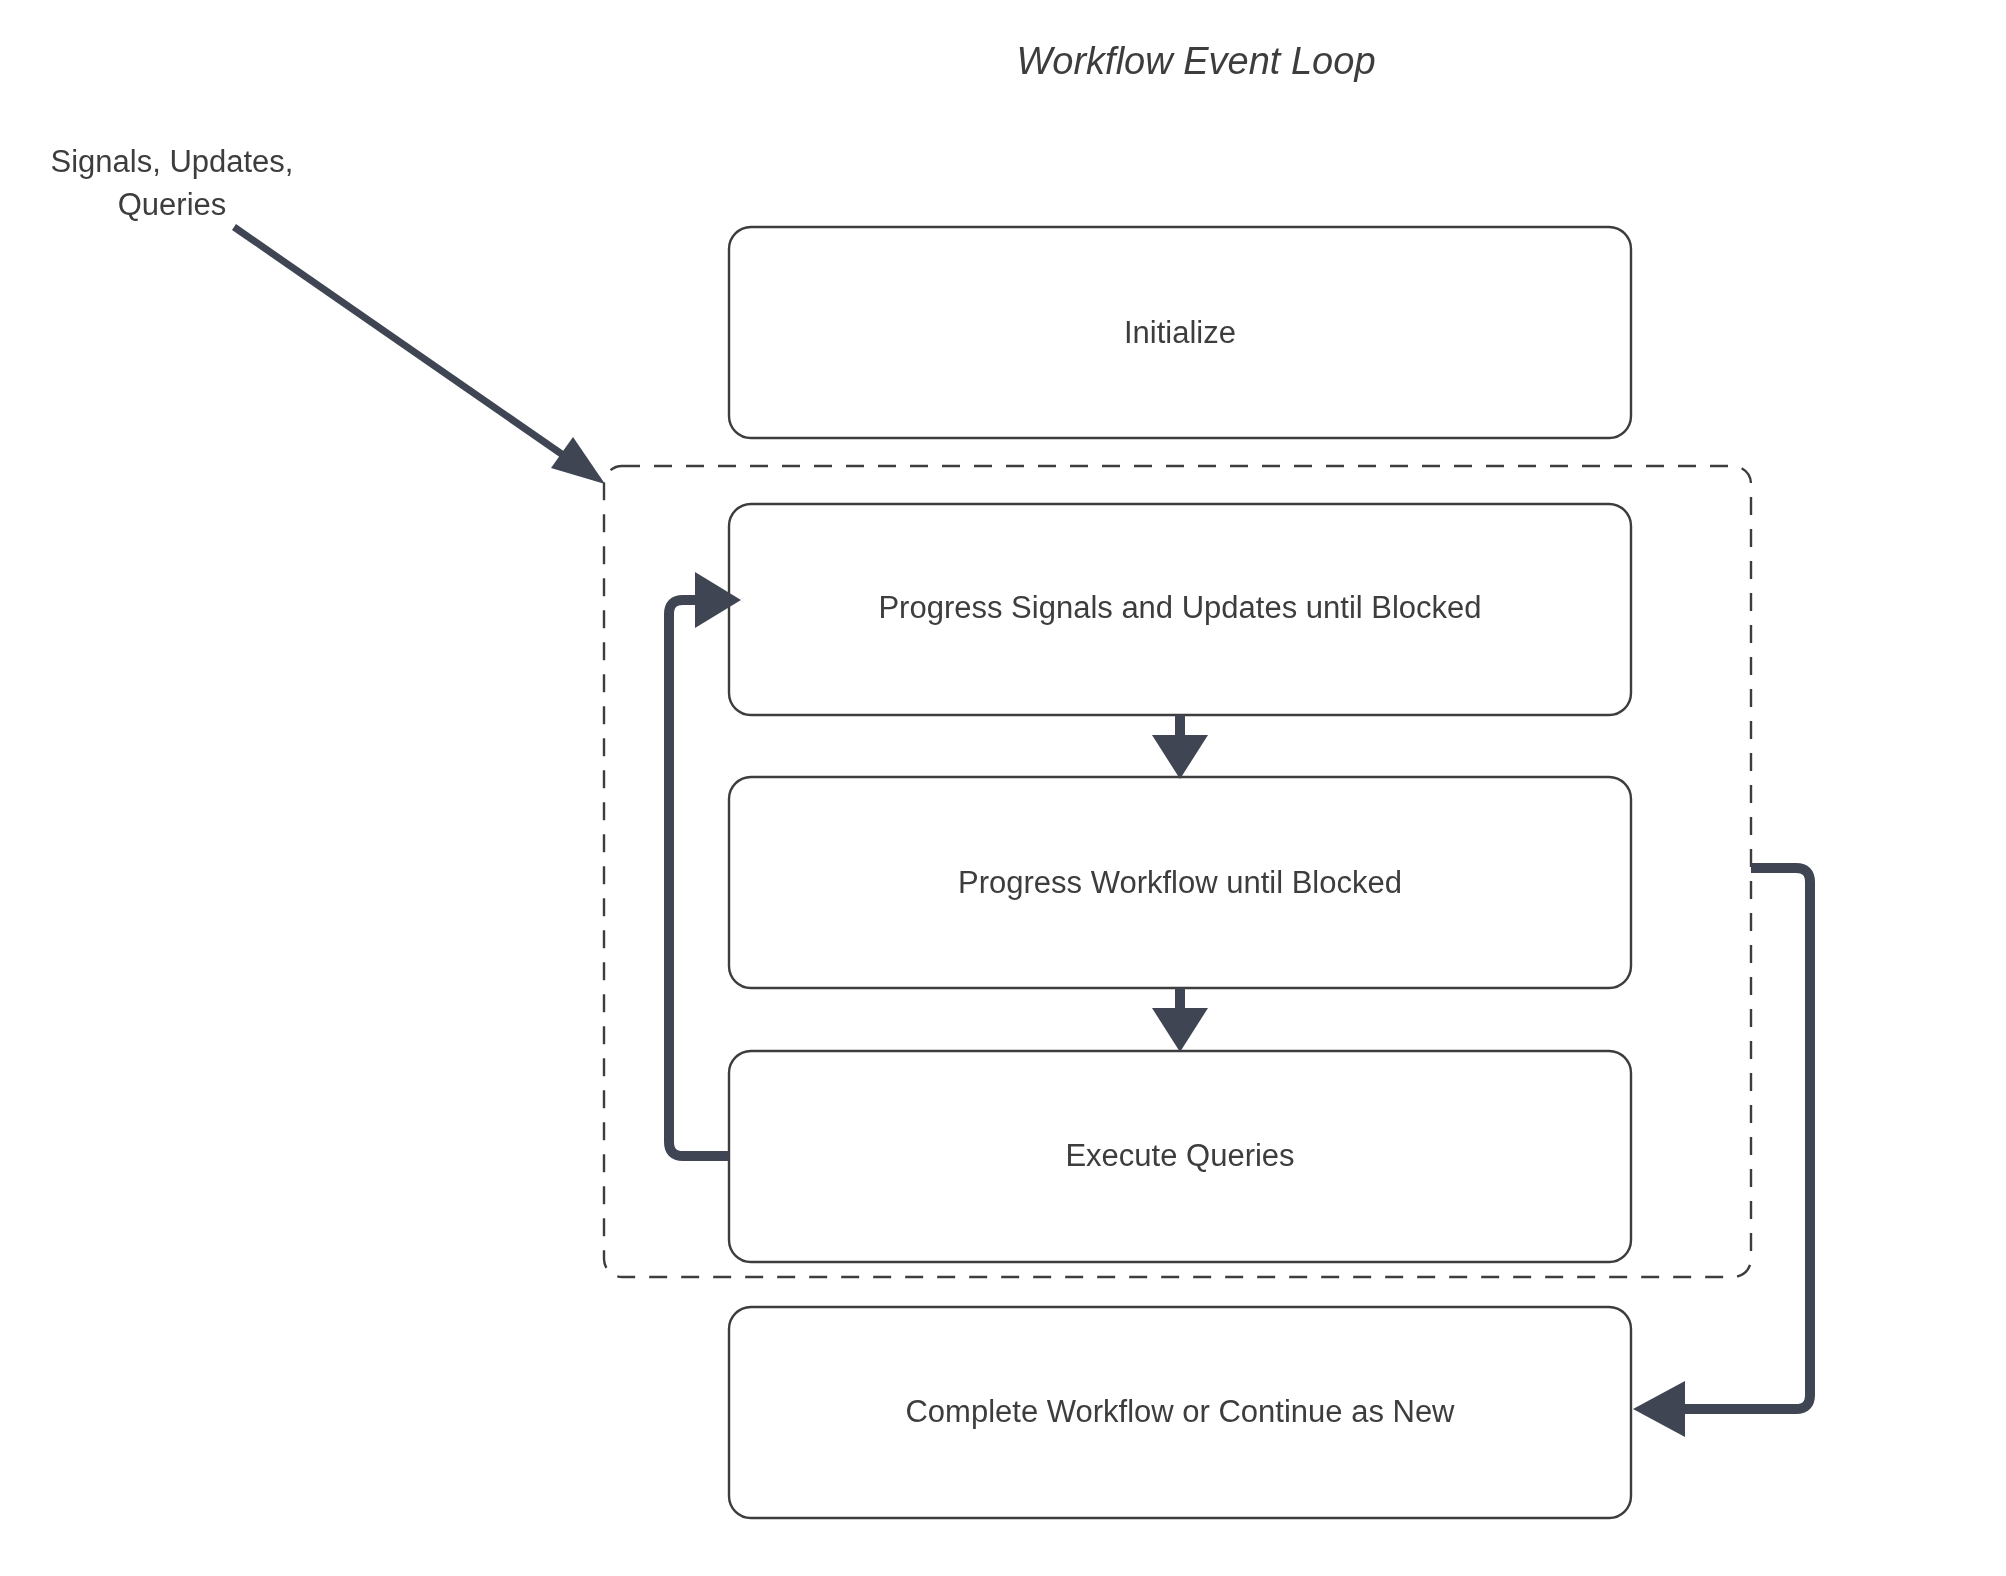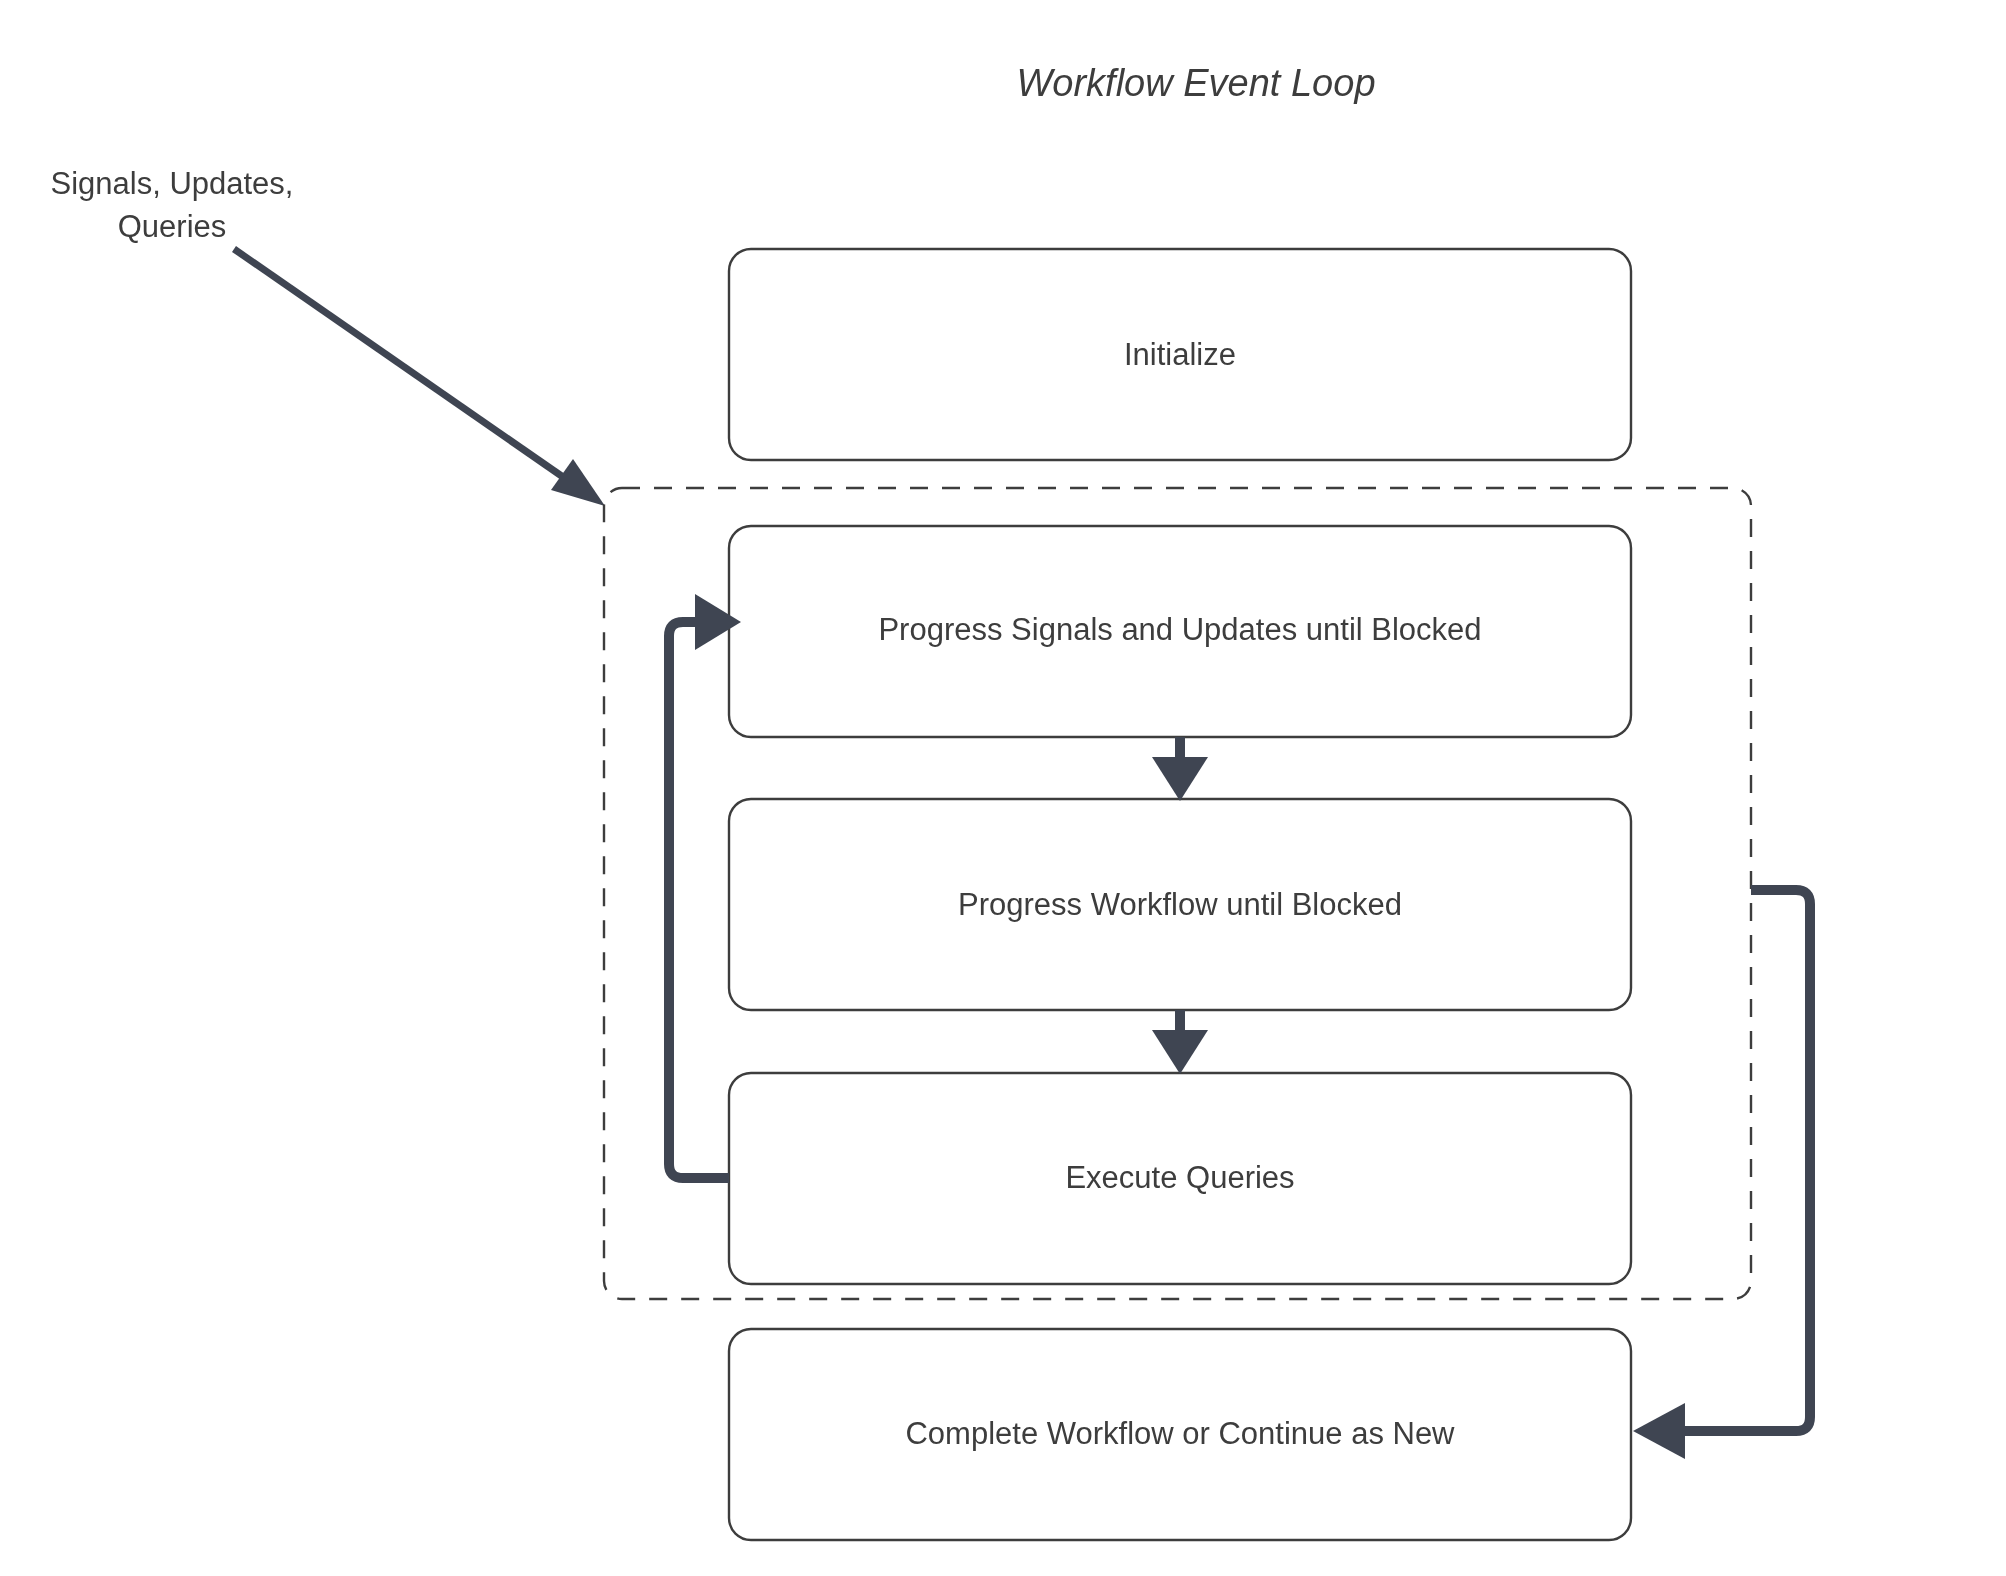--- a/index.html
+++ b/index.html
@@ -11,21 +11,20 @@
     width: 2006px;
     height: 1576px;
     font-family: "Liberation Sans", sans-serif;
     overflow: hidden;
   }
   #diagram-root {
     position: relative;
     width: 2006px;
     height: 1496px;
     background: #ffffff;
-    margin-top: 22px;
   }
   svg.diagram-canvas {
     position: absolute;
     top: 0;
     left: 0;
     width: 2006px;
     height: 1576px;
     display: block;
   }
   .node-box {

